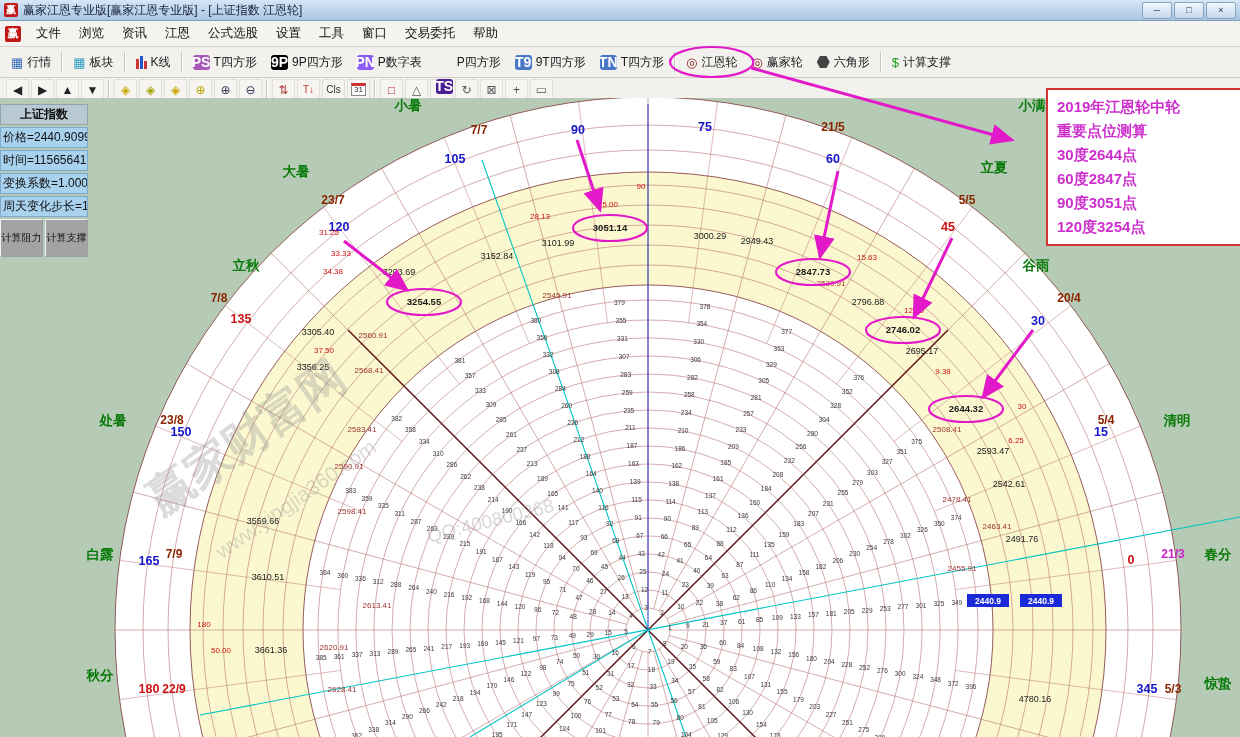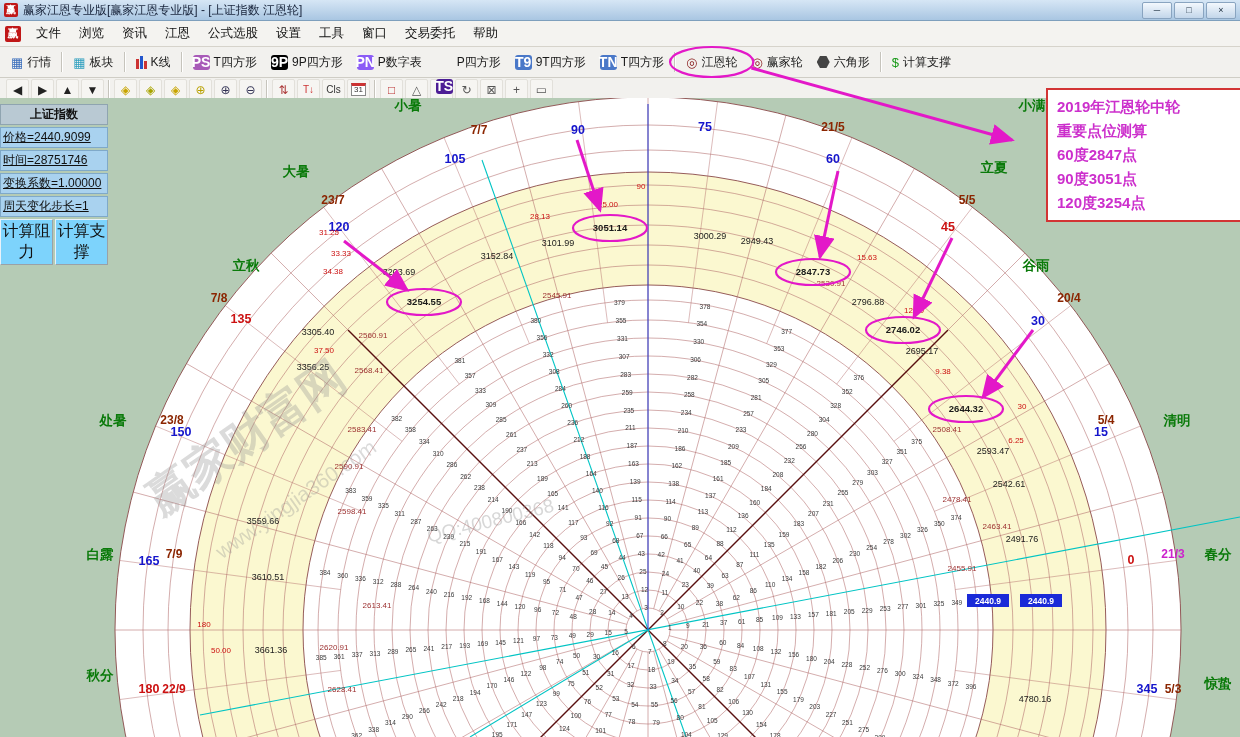--- a/index.html
+++ b/index.html
@@ -36,25 +36,25 @@
   
   .toolbar2{height:23px;display:flex;align-items:center;background:#f2f1ee;border-bottom:1px solid #c8c6bf;padding-left:5px;}
   .tool-btn{min-width:21px;height:19px;display:flex;align-items:center;justify-content:center;
     font-size:12px;margin:0 1px;background:#f6f5f2;border:1px solid #e2e0da;border-radius:2px;cursor:default;}
   .tool-btn.small{font-size:10px;}
   .tool-btn.cal span{border:1px solid #888;border-top:3px solid #c33;background:#fff;font-size:8px;line-height:1.1;padding:0 2px;}
   
   #chart{position:absolute;left:0;top:98px;}
   #overlay{position:absolute;left:0;top:0;z-index:50;pointer-events:none;}
   
-  .info-panel{position:absolute;left:0;top:104px;width:108px;z-index:20;display:flex;flex-direction:column;gap:2px;font-size:12px;}
+  .info-panel{position:absolute;left:0;top:104px;width:88px;z-index:20;display:flex;flex-direction:column;gap:2px;font-size:12px;}
   .ip-header{background:#b9c9d3;border:1px solid #8fa4b0;text-align:center;font-weight:bold;padding:1px 0;color:#111;}
-  .ip-row{background:#a9d2ef;border:1px solid #7fa9c9;padding:1px 2px;color:#111;white-space:nowrap;overflow:hidden;text-decoration:underline;}
+  .ip-row{background:#a9d2ef;border:1px solid #7fa9c9;padding:1px 2px;color:#111;white-space:nowrap;overflow:hidden;}
   .ip-buttons{display:flex;gap:2px;}
-  .ip-btn{flex:1;background:#7dd3fc;border:1px outset #e8f2fa;font-size:16px;padding:1px 0;color:#111;
+  .ip-btn{flex:1;background:#a3a3a3;border:1px outset #e8f2fa;font-size:10px;padding:11px 0;color:#111;
     font-family:"Liberation Sans","DejaVu Sans",sans-serif;}
   
   .ann-box{position:absolute;left:1046px;top:88px;width:182px;z-index:40;background:#ffffff;
     border:2px solid #d23434;padding:5px 9px;font-size:15px;font-weight:bold;line-height:24px;color:#cc2fcc;}
 </style>
 </head>
 <body>
 
 <div class="titlebar">
   <div class="app-icon">赢</div>
@@ -791,33 +791,34 @@
     <text x="1041" y="601.5" font-size="8.5" font-weight="bold" fill="#ffffff" text-anchor="middle" dominant-baseline="middle">2440.9</text>
     <text x="255" y="450" transform="rotate(-35 255 450)" font-size="46" font-weight="bold" fill="#909090" opacity="0.32" text-anchor="middle">赢家财富网</text>
     <text x="300" y="505" transform="rotate(-35 300 505)" font-size="21" fill="#909090" opacity="0.32" text-anchor="middle">www.yingjia360.com</text>
     <text x="492" y="527" transform="rotate(-14 492 527)" font-size="19" fill="#999999" opacity="0.38" text-anchor="middle">QQ:400800368</text>
   </svg>
 
 <div class="info-panel">
   <div class="ip-header">上证指数</div>
   <div id="ip-rows" style="display: flex; flex-direction: column; gap: 2px;">
       <div class="ip-row">价格=2440.9099</div>
-      <div class="ip-row">时间=28751746</div>
+      <div class="ip-row">时间=11565641</div>
       <div class="ip-row">变换系数=1.00000</div>
       <div class="ip-row">周天变化步长=1</div>
     </div>
   <div class="ip-buttons" id="ip-buttons">
       <button class="ip-btn">计算阻力</button>
       <button class="ip-btn">计算支撑</button>
     </div>
 </div>
 
 <div class="ann-box" id="ann-box" style="border-color: rgb(210, 52, 52); color: rgb(204, 47, 204);">
     <div>2019年江恩轮中轮</div>
     <div>重要点位测算</div>
+    <div>30度2644点</div>
     <div>60度2847点</div>
     <div>90度3051点</div>
     <div>120度3254点</div>
   </div>
 
 <svg id="overlay" width="1240" height="737" viewBox="0 0 1240 737">
     <defs>
       <marker id="ah" markerWidth="9" markerHeight="8" refX="7" refY="3.5" orient="auto">
         <path d="M0,0 L8,3.5 L0,7 Z" fill="#e318c8"></path>
       </marker>

